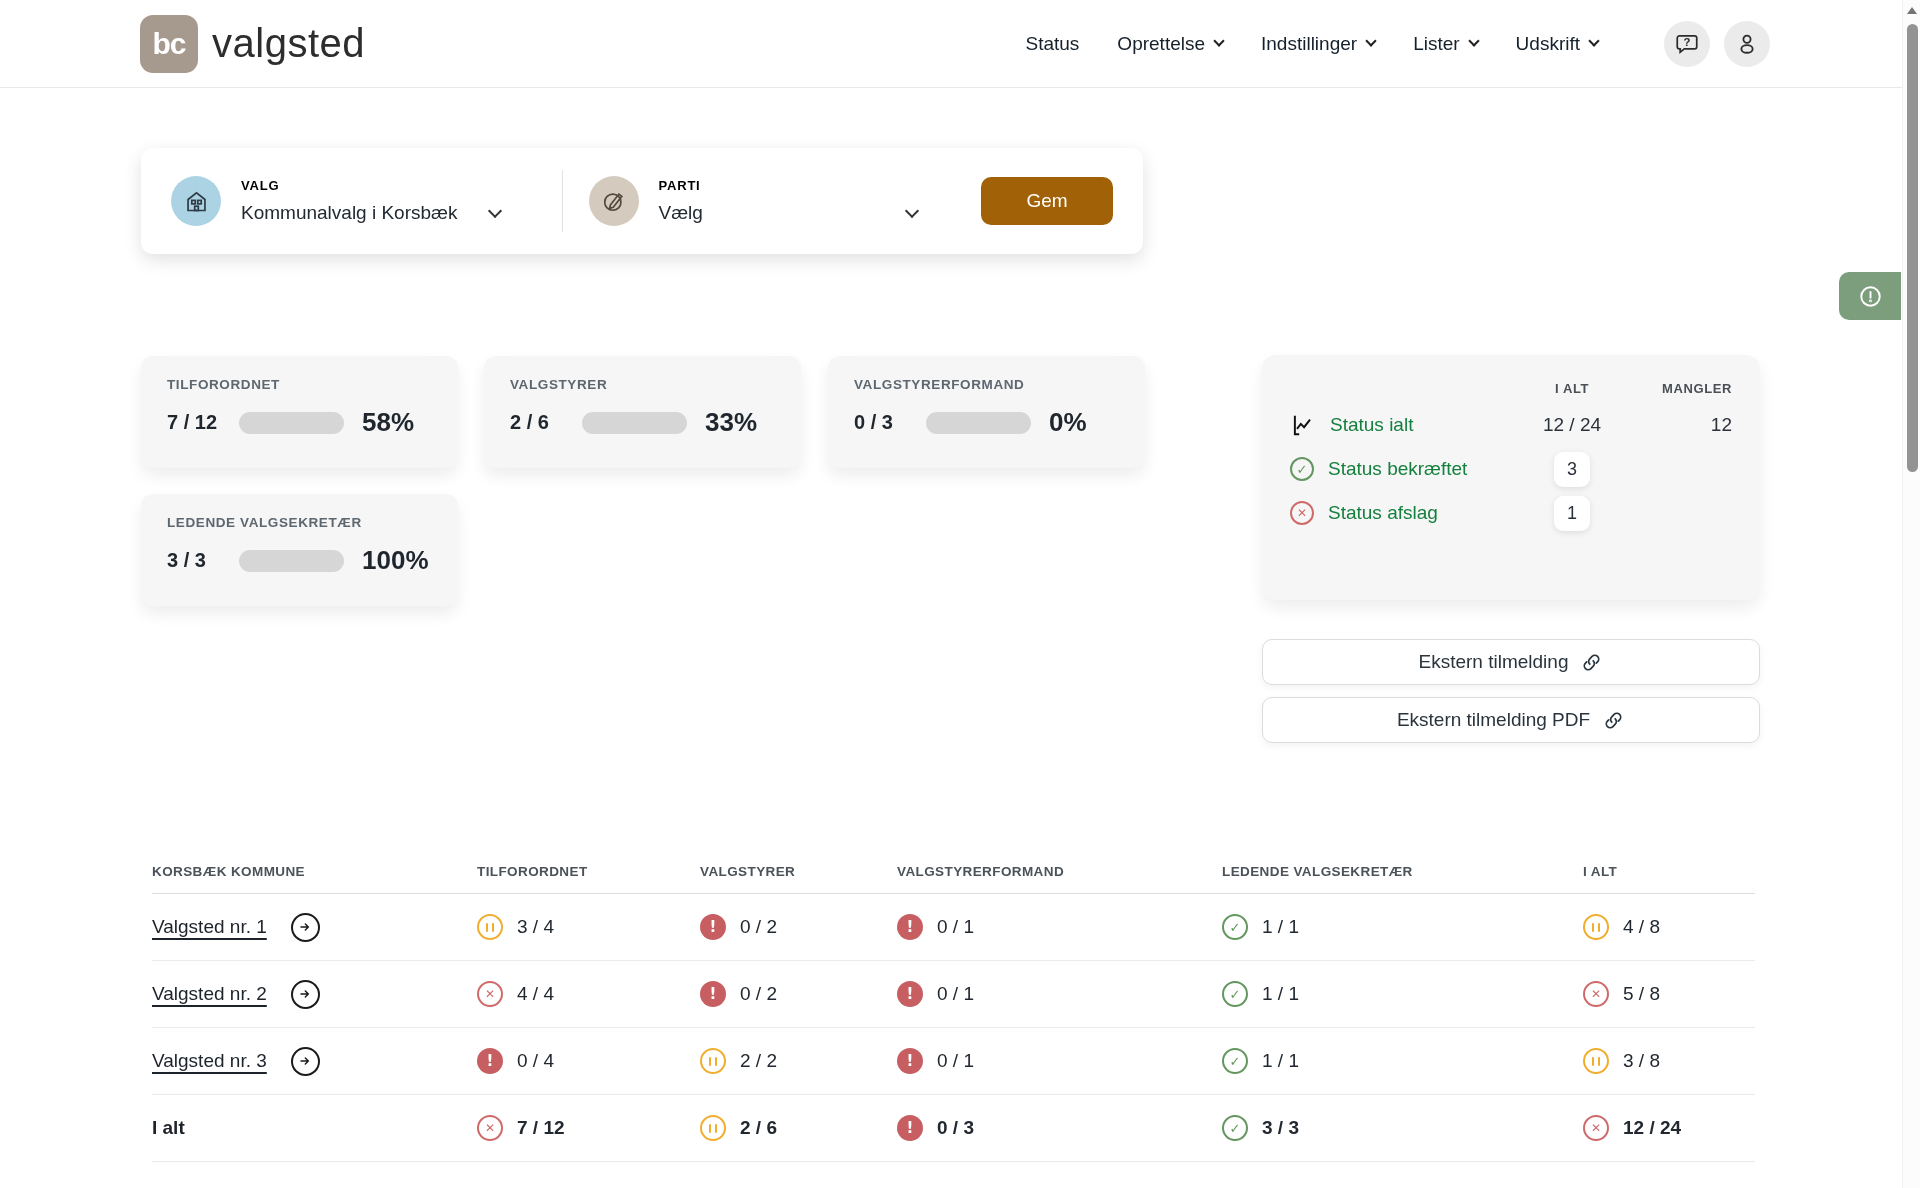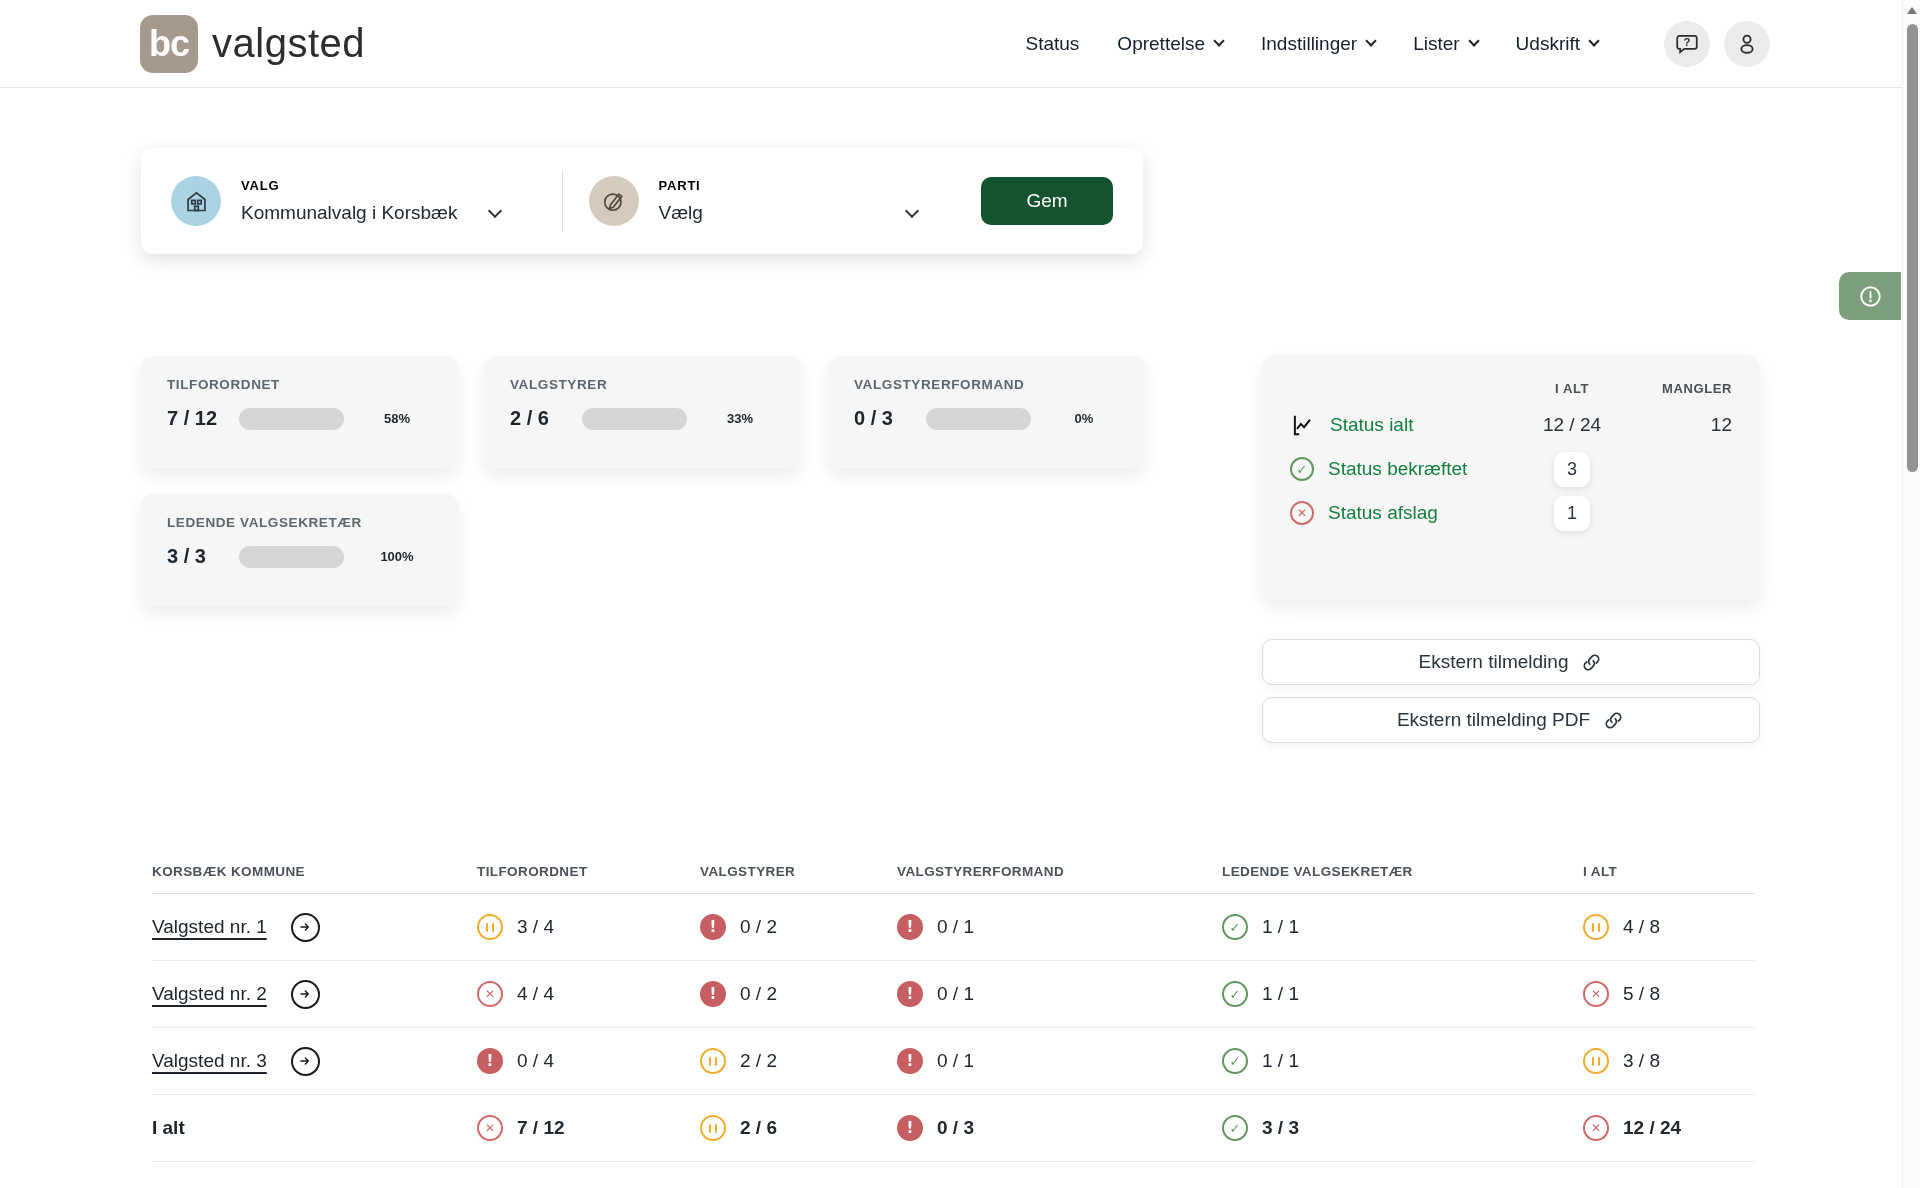--- a/index.html
+++ b/index.html
@@ -7,21 +7,21 @@
   html,body { width:1920px; height:1188px; overflow:hidden; background:#fff;
     font-family:"Liberation Sans", sans-serif; color:#1f262e; }
   .page { position:relative; width:1920px; height:1188px; }
 
   
   .topbar { position:absolute; left:0; top:0; width:1920px; height:88px; background:#fff;
     border-bottom:1px solid #e9e9e9; display:flex; align-items:center;
     padding:0 150px 0 140px; }
   .logo { display:flex; align-items:center; gap:14px; cursor:pointer; }
   .logo-sq { width:58px; height:58px; border-radius:13px; background:#a69a8f; color:#fff;
-    display:flex; align-items:center; justify-content:center; font-size:36px; font-weight:700;
+    display:flex; align-items:center; justify-content:center; font-size:30px; font-weight:700;
     letter-spacing:-1px; }
   .logo-name { font-size:40px; color:#2d2d2d; letter-spacing:.5px; }
   .nav { margin-left:auto; display:flex; align-items:center; gap:38px; }
   .nav-item { font-size:19px; color:#15202b; display:flex; align-items:center; cursor:pointer; }
   .chev { display:inline-block; width:8px; height:8px; border-right:2px solid #222;
     border-bottom:2px solid #222; transform:rotate(45deg); margin-left:10px; margin-top:-5px; }
   .iconbtns { display:flex; align-items:center; gap:14px; margin-left:28px; }
   .circ-btn { width:46px; height:46px; border-radius:50%; background:#ebebeb; border:none;
     display:flex; align-items:center; justify-content:center; cursor:pointer; }
 
@@ -34,34 +34,34 @@
     justify-content:center; flex:none; }
   .ficon.valg { background:#abd3e4; }
   .ficon.parti { background:#d5cabe; }
   .fcol { flex:1; }
   .flabel { font-size:13px; font-weight:700; letter-spacing:.8px; color:#000000; margin-bottom:9px; }
   .fvalrow { display:flex; align-items:center; justify-content:space-between; padding-right:36px; }
   .fval { font-size:19px; color:#222a31; }
   .fdivider { width:1px; height:62px; background:#e2e2e2; margin:0 26px; }
   .sel-chev { width:10px; height:10px; border-right:2px solid #333; border-bottom:2px solid #333;
     transform:rotate(45deg); margin-top:-4px; }
-  .gem-btn { width:132px; height:48px; flex:none; margin-left:28px; background:#14532d; color:#fff;
+  .gem-btn { width:132px; height:48px; flex:none; margin-left:28px; background:#a16207; color:#fff;
     border:none; border-radius:10px; font-size:19px; cursor:pointer; font-family:inherit; }
 
   
   .pcard { position:absolute; width:317px; height:112px; background:#f6f6f7; border-radius:12px;
     box-shadow:0 8px 16px rgba(0,0,0,.07); padding:21px 26px; }
   .pcard-label { font-size:13.5px; font-weight:700; letter-spacing:.6px; color:#5d6770;
     margin-bottom:15px; white-space:nowrap; }
   .pcard-row { display:flex; align-items:center; }
   .pcard-val { font-size:20px; font-weight:700; width:72px; white-space:nowrap; }
   .ptrack { width:105px; height:22px; border-radius:11px; background:#d6d6d6; overflow:hidden;
     flex:none; }
   .pfill { height:100%; }
-  .ppct { margin-left:18px; font-size:13px; font-weight:700; text-align:center; flex:1;
+  .ppct { margin-left:18px; font-size:26px; font-weight:700; text-align:left; flex:1;
     white-space:nowrap; }
 
   
   .status-panel { position:absolute; left:1262px; top:355px; width:498px; height:245px;
     background:#f6f6f7; border-radius:14px; box-shadow:0 8px 16px rgba(0,0,0,.07);
     padding:18px 28px 16px 28px; }
   .sp-head, .sp-row { display:flex; align-items:center; }
   .sp-head { height:30px; }
   .sp-row { height:44px; }
   .sp-spacer { flex:1; }

